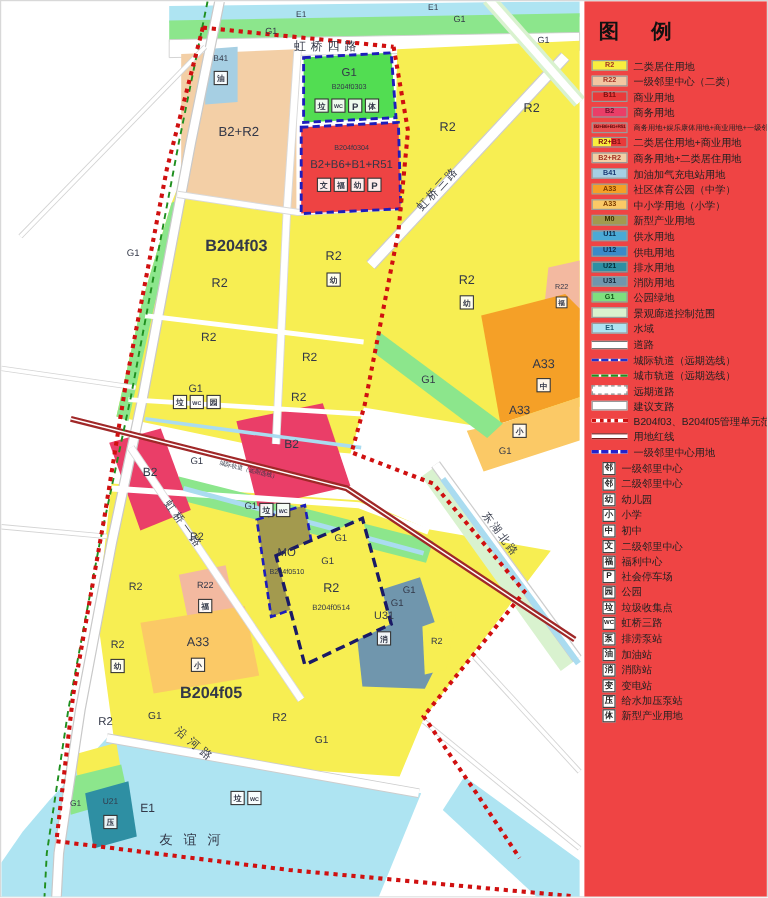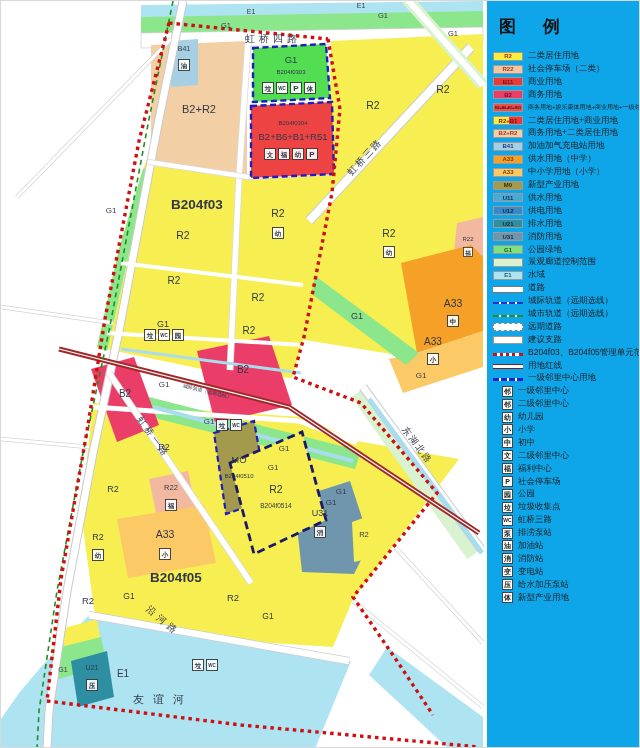--- a/index.html
+++ b/index.html
@@ -1,24 +1,24 @@
 <!DOCTYPE html>
 <html><head>
 <meta charset="utf-8">
 <style>
   html,body{margin:0;padding:0;background:#fff;}
   #stage{position:relative;width:640px;height:748px;background:#ffffff;overflow:hidden;
          font-family:"Liberation Sans",sans-serif;border:1px solid #d8d8d8;box-sizing:border-box;}
   #mapwrap{position:absolute;left:0;top:0;width:486px;height:748px;}
   svg text{font-family:"Liberation Sans",sans-serif;fill:#333848;text-anchor:middle;}
   
-  .legend{position:absolute;left:486px;top:0;width:154px;height:748px;background:#0ea5e9;
+  .legend{position:absolute;left:486px;top:0;width:154px;height:748px;background:#ef4444;
           padding:4px 2px 0 6px;box-sizing:border-box;}
   .ltitle{font-size:17px;font-weight:bold;letter-spacing:11px;color:#111;margin:10px 0 12px 6px;}
-  .lrow{display:flex;align-items:center;height:12.3px;margin-bottom:0.6px;}
+  .lrow{display:flex;height:12.3px;margin-bottom:0.6px;}
   .chip{width:30px;height:9px;border:0.5px solid #9a9a9a;display:flex;align-items:center;
         justify-content:center;flex:none;font-size:6px;font-weight:bold;line-height:1;box-sizing:border-box;}
   .chip.small{font-size:4px;letter-spacing:-0.3px;}
   .llab{font-size:8.5px;color:#222;margin-left:5px;white-space:nowrap;}
   .llab.small{font-size:6px;}
   .lchip{width:30px;height:9px;flex:none;position:relative;box-sizing:border-box;background:#fff;}
   .lchip.road{border-top:1.5px solid #777;border-bottom:1.5px solid #777;height:7px;margin-top:2px;}
   .lchip.rail-blue{height:0;border-top:2px dashed #2233cc;margin-top:4px;}
   .lchip.rail-green{height:0;border-top:2px dashed #1f8f1f;margin-top:4px;}
   .lchip.road-future{border:1px dashed #888;height:8px;}
@@ -327,21 +327,21 @@
 
 <div class="legend">
   <div class="ltitle">图  例</div>
   <div>
         <div class="lrow">
           <span class="chip" style="background: rgb(249, 238, 62); color: rgb(163, 51, 37);">R2</span>
           <span class="llab">二类居住用地</span>
         </div>
         <div class="lrow">
           <span class="chip" style="background: rgb(243, 198, 162); color: rgb(163, 51, 37);">R22</span>
-          <span class="llab">社会停车场（二类）</span>
+          <span class="llab">一级邻里中心（二类）</span>
         </div>
         <div class="lrow">
           <span class="chip" style="background: rgb(233, 58, 58); color: rgb(122, 15, 15);">B11</span>
           <span class="llab">商业用地</span>
         </div>
         <div class="lrow">
           <span class="chip" style="background: rgb(234, 62, 104); color: rgb(110, 15, 42);">B2</span>
           <span class="llab">商务用地</span>
         </div>
         <div class="lrow">
@@ -355,21 +355,21 @@
         <div class="lrow">
           <span class="chip" style="background: rgb(243, 207, 166); color: rgb(163, 51, 37);">B2+R2</span>
           <span class="llab">商务用地+二类居住用地</span>
         </div>
         <div class="lrow">
           <span class="chip" style="background: rgb(166, 207, 227); color: rgb(26, 58, 116);">B41</span>
           <span class="llab">加油加气充电站用地</span>
         </div>
         <div class="lrow">
           <span class="chip" style="background: rgb(245, 160, 39); color: rgb(122, 58, 0);">A33</span>
-          <span class="llab">供水用地（中学）</span>
+          <span class="llab">社区体育公园（中学）</span>
         </div>
         <div class="lrow">
           <span class="chip" style="background: rgb(251, 201, 102); color: rgb(122, 58, 0);">A33</span>
           <span class="llab">中小学用地（小学）</span>
         </div>
         <div class="lrow">
           <span class="chip" style="background: rgb(163, 154, 78); color: rgb(58, 48, 0);">M0</span>
           <span class="llab">新型产业用地</span>
         </div>
         <div class="lrow">

